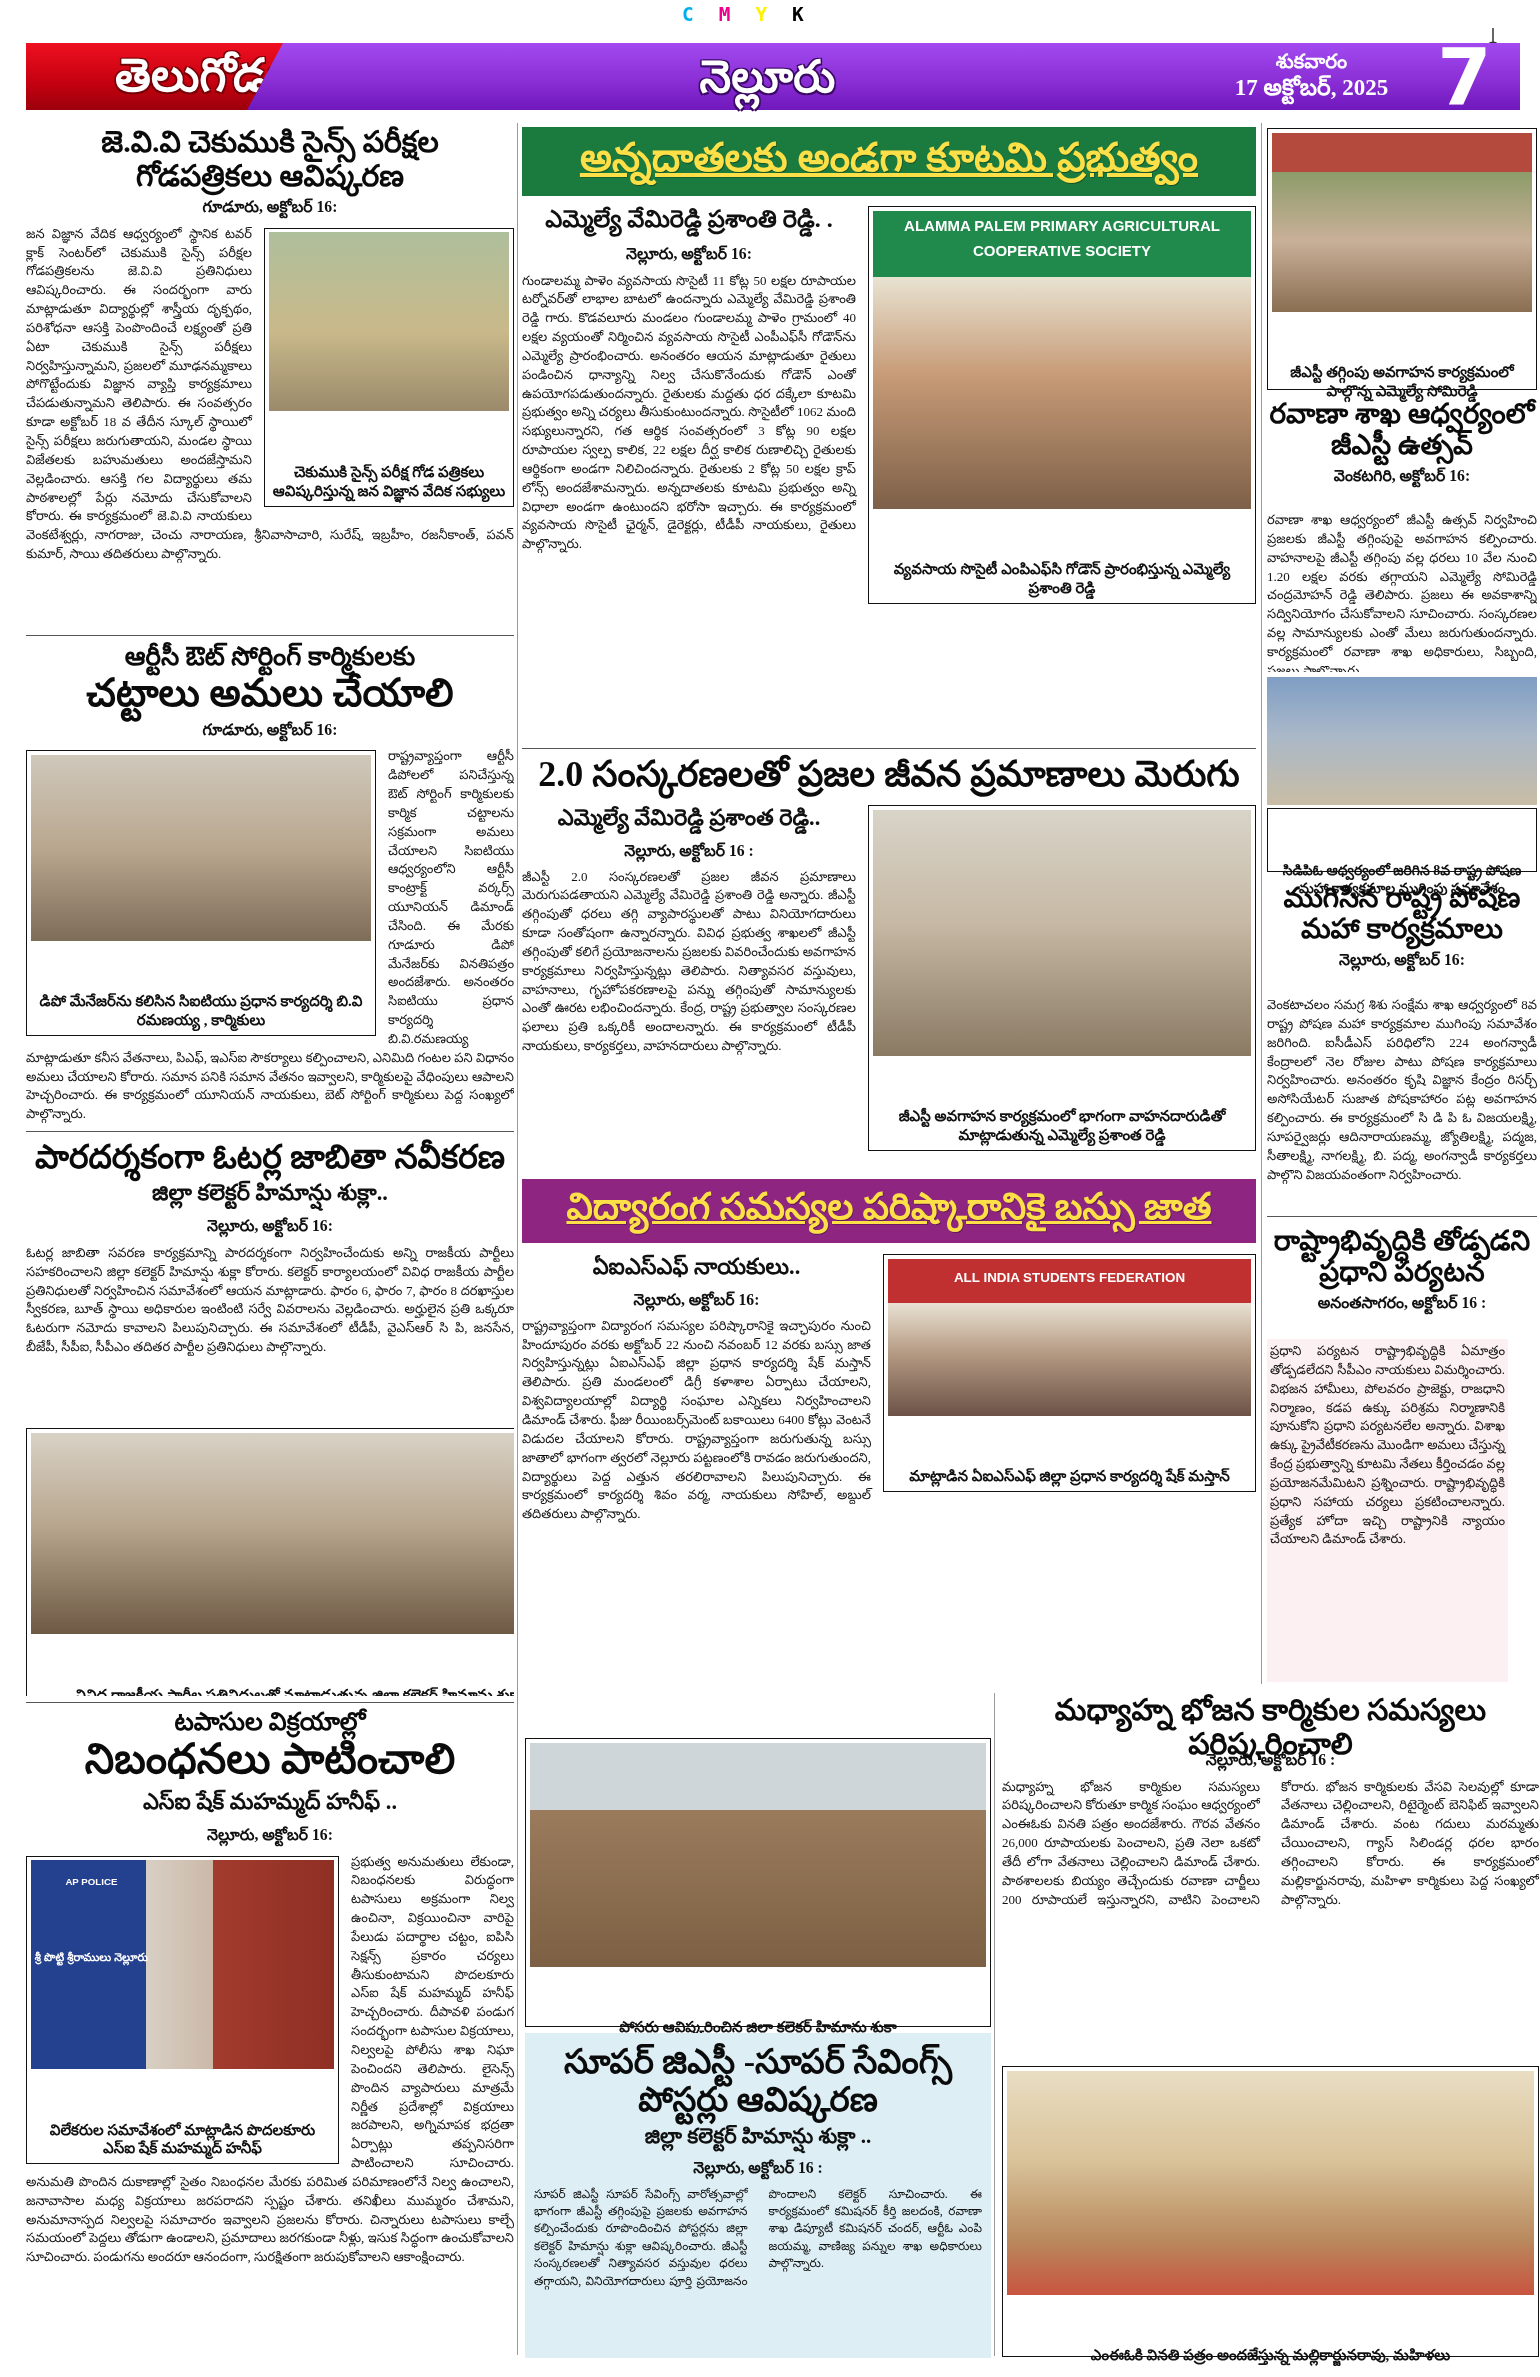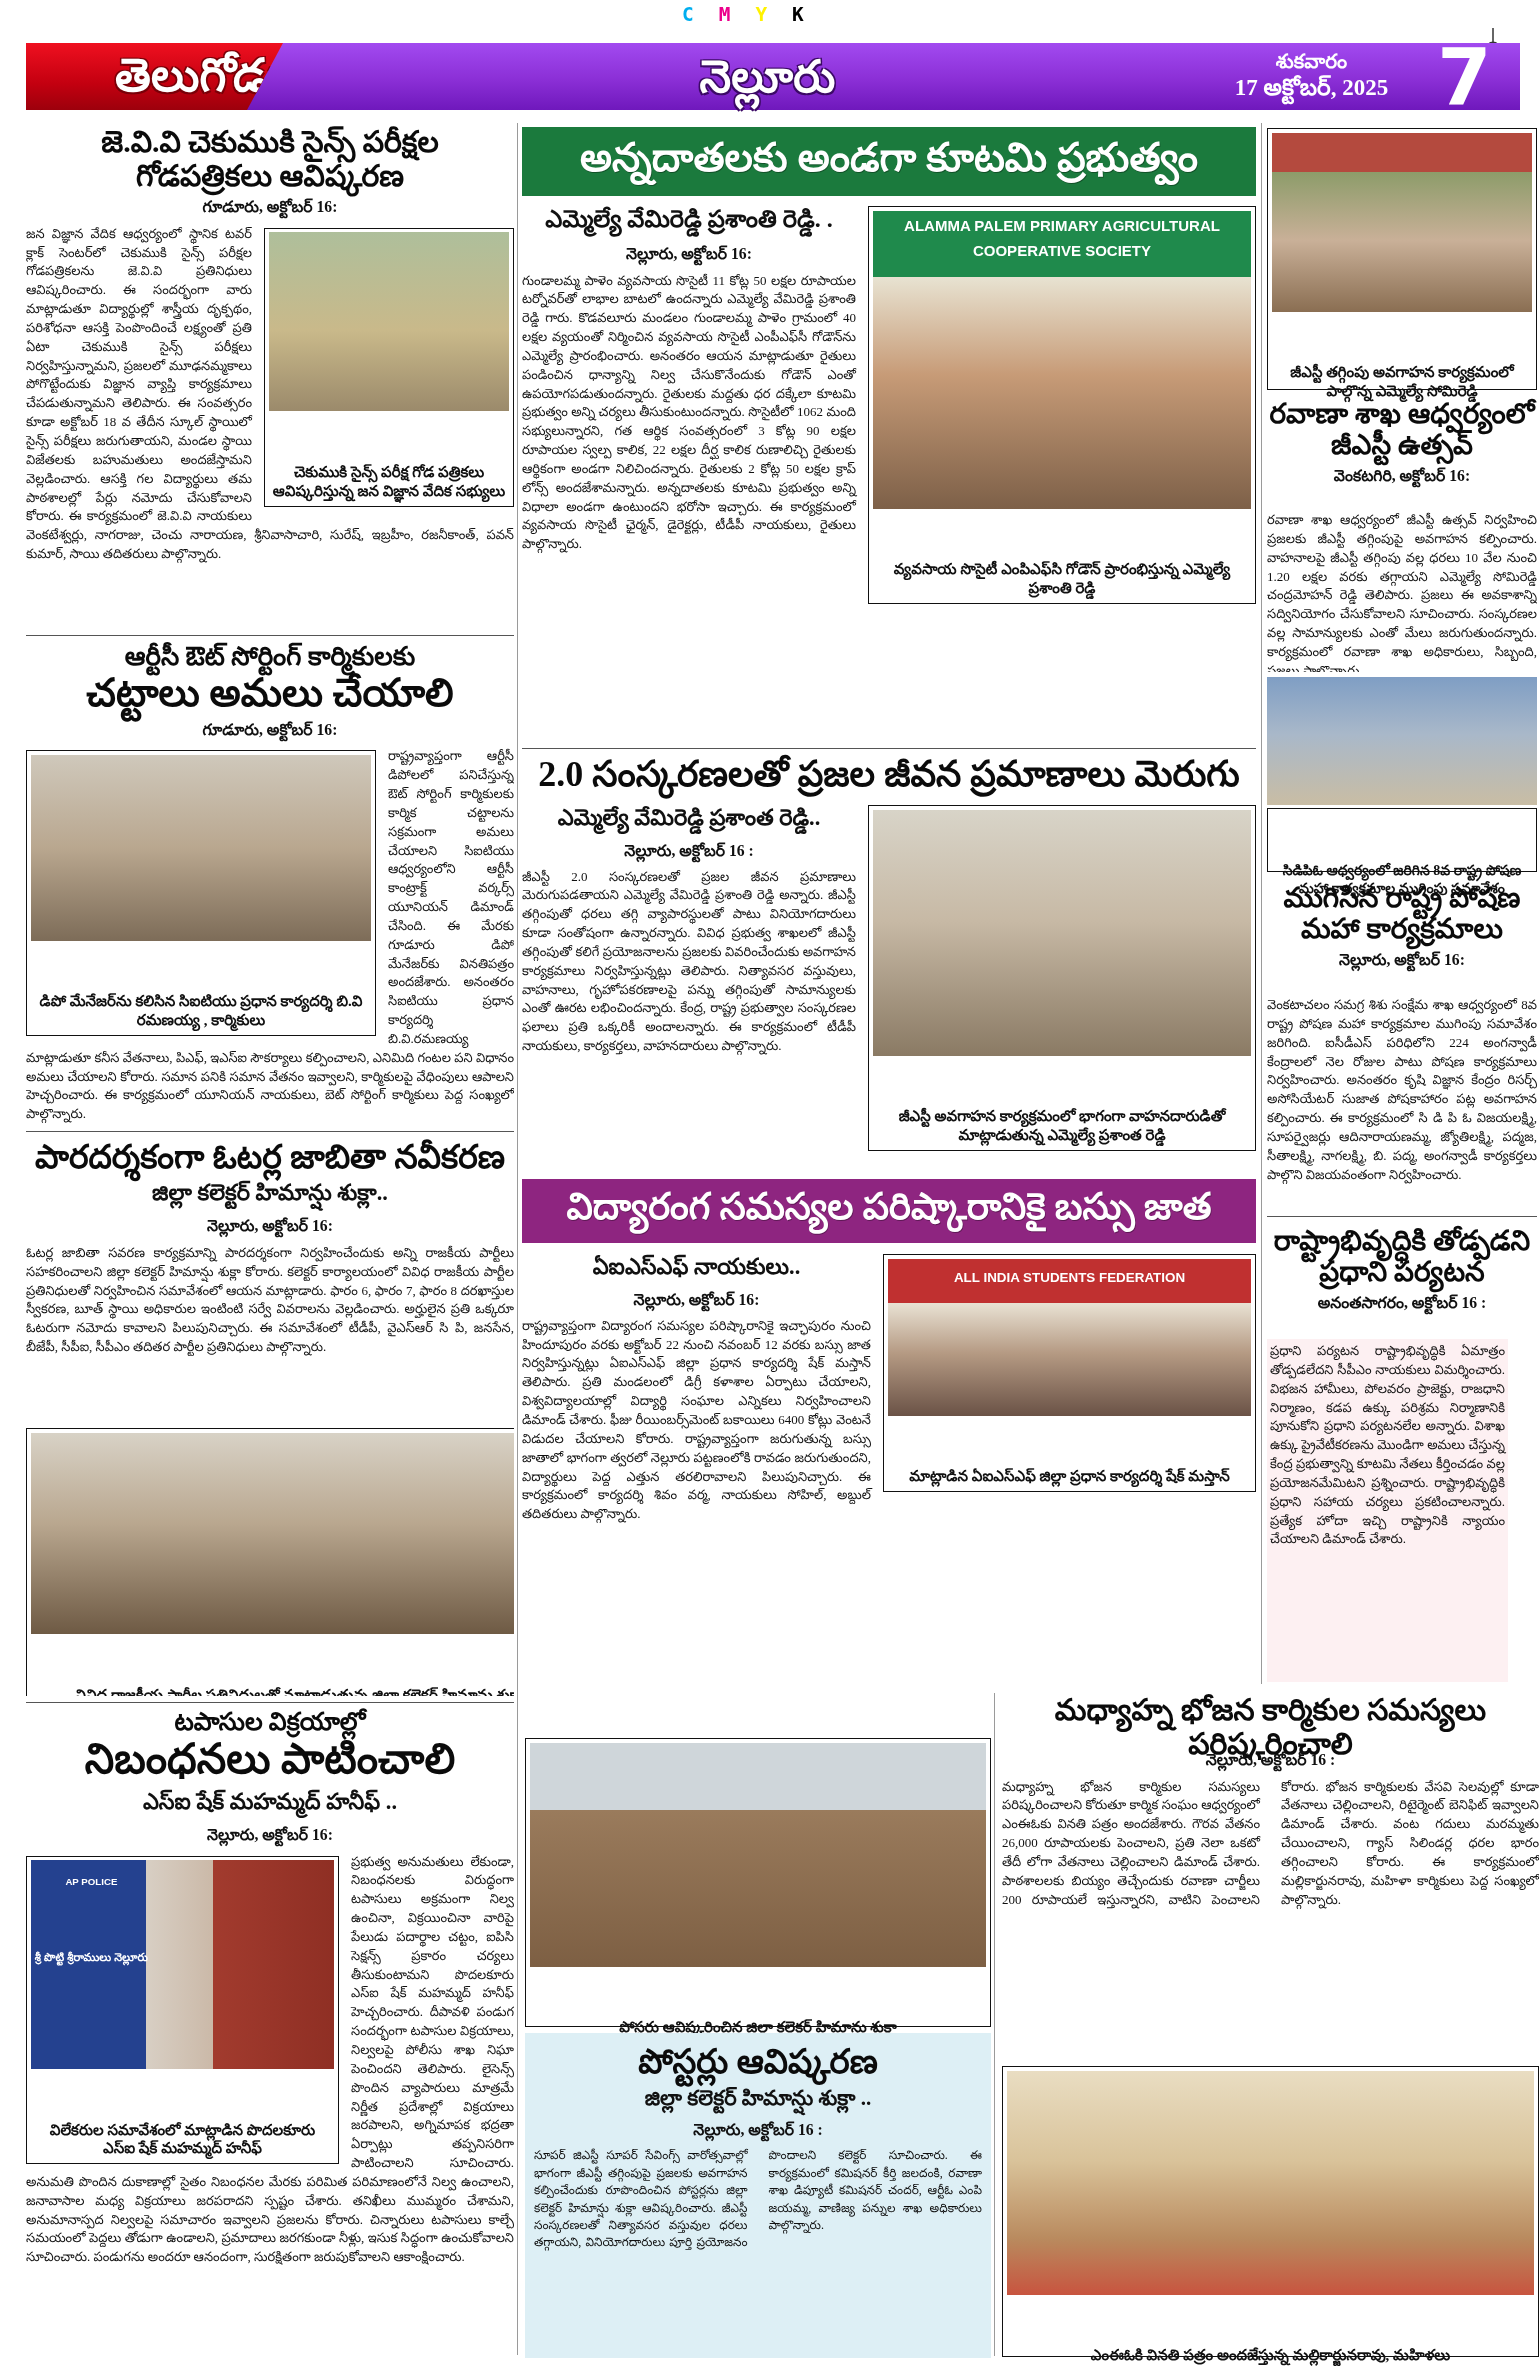--- a/index.html
+++ b/index.html
@@ -28,22 +28,22 @@
   .photo-box{border:1.5px solid #111;background:#fff;padding:3.7px;box-sizing:border-box;}
   .photo{position:relative;width:100%;overflow:hidden;}
   .caption{font-size:15px;font-weight:bold;text-align:center;line-height:1.25;padding:4.5px 3px 1.5px;margin-top:47px;}
   .ph-r{float:right;margin:3px 0 6px 12px;}
   .ph-l{float:left;margin:3px 12px 6px 0;}
   .sign{position:absolute;left:0;top:0;width:100%;text-align:center;color:#fff;font-weight:bold;
     font-family:"Liberation Sans",sans-serif;}
   .vrule{background:#9a9a9a;width:0.7px;}
   .hrule{background:#555;height:0.7px;}
   .banner{display:flex;align-items:center;justify-content:center;}
-  .banner-txt{color:#ffffff;font-weight:900;text-align:left;
-    text-shadow:0.7px 0.7px 0 #00000055;}
+  .banner-txt{color:#fde047;font-weight:900;text-align:left;
+    text-shadow:0.7px 0.7px 0 #00000055;text-decoration:underline;}
   .regmark{stroke:#333;fill:none;}
 </style>
 </head>
 <body>
 
 <div id="page">
 
   <svg class="abs" style="left:28px;top:58px" width="42" height="42" viewBox="0 0 56 56">
     <circle class="regmark" cx="28" cy="28" r="9" stroke-width="2"></circle>
     <line class="regmark" x1="0" y1="28" x2="56" y2="28" stroke-width="2"></line>
@@ -178,20 +178,21 @@
       <div class="dateline">నెల్లూరు, అక్టోబర్ 16:</div>
       <span>రాష్ట్రవ్యాప్తంగా విద్యారంగ సమస్యల పరిష్కారానికై ఇచ్ఛాపురం నుంచి హిందూపురం వరకు అక్టోబర్ 22 నుంచి నవంబర్ 12 వరకు బస్సు జాత నిర్వహిస్తున్నట్లు ఏఐఎస్ఎఫ్ జిల్లా ప్రధాన కార్యదర్శి షేక్ మస్తాన్ తెలిపారు. ప్రతి మండలంలో డిగ్రీ కళాశాల ఏర్పాటు చేయాలని, విశ్వవిద్యాలయాల్లో విద్యార్థి సంఘాల ఎన్నికలు నిర్వహించాలని డిమాండ్ చేశారు. ఫీజు రీయింబర్స్‌మెంట్ బకాయిలు 6400 కోట్లు వెంటనే విడుదల చేయాలని కోరారు. రాష్ట్రవ్యాప్తంగా జరుగుతున్న బస్సు జాతాలో భాగంగా త్వరలో నెల్లూరు పట్టణంలోకి రావడం జరుగుతుందని, విద్యార్థులు పెద్ద ఎత్తున తరలిరావాలని పిలుపునిచ్చారు. ఈ కార్యక్రమంలో కార్యదర్శి శివం వర్మ, నాయకులు సోహిల్, అబ్దుల్ తదితరులు పాల్గొన్నారు.</span>
     </div>
   </div>
 
   <div class="abs photo-box" style="left:525px;top:1738px;width:466px;height:289px">
     <div class="photo" style="height:224px;background:linear-gradient(180deg,#cfd6da 0%,#cfd6da 30%,#9a7b5c 30%,#7d5f43 100%)"></div>
     <div class="caption">పోస్టర్లు ఆవిష్కరించిన జిల్లా కలెక్టర్ హిమాన్షు శుక్లా</div>
   </div>
   <div class="abs" style="left:525px;top:2033px;width:466px;height:325px;background:#ddeff5;padding:10.4px 9px;overflow:hidden">
+    <div class="headline" style="font-size:34px">సూపర్ జిఎస్టీ -సూపర్ సేవింగ్స్</div>
     <div class="headline" style="font-size:34px">పోస్టర్లు ఆవిష్కరణ</div>
     <div class="subhead" style="font-size:21px;margin-top:4.5px">జిల్లా కలెక్టర్ హిమాన్షు శుక్లా ..</div>
     <div class="dateline">నెల్లూరు, అక్టోబర్ 16 :</div>
     <div class="body-text two-col" style="font-size:12px">
       <span>సూపర్ జిఎస్టీ సూపర్ సేవింగ్స్ వారోత్సవాల్లో భాగంగా జీఎస్టీ తగ్గింపుపై ప్రజలకు అవగాహన కల్పించేందుకు రూపొందించిన పోస్టర్లను జిల్లా కలెక్టర్ హిమాన్షు శుక్లా ఆవిష్కరించారు. జీఎస్టీ సంస్కరణలతో నిత్యావసర వస్తువుల ధరలు తగ్గాయని, వినియోగదారులు పూర్తి ప్రయోజనం పొందాలని కలెక్టర్ సూచించారు. ఈ కార్యక్రమంలో కమిషనర్ కీర్తి జలదంకి, రవాణా శాఖ డిప్యూటీ కమిషనర్ చందర్, ఆర్టీఓ ఎంపి జయమ్మ, వాణిజ్య పన్నుల శాఖ అధికారులు పాల్గొన్నారు.</span>
     </div>
   </div>
 
   <div class="abs" style="left:1002px;top:1693px;width:537px;overflow:hidden">
     <div class="headline" style="font-size:30px">మధ్యాహ్న భోజన కార్మికుల సమస్యలు పరిష్కరించాలి</div>

